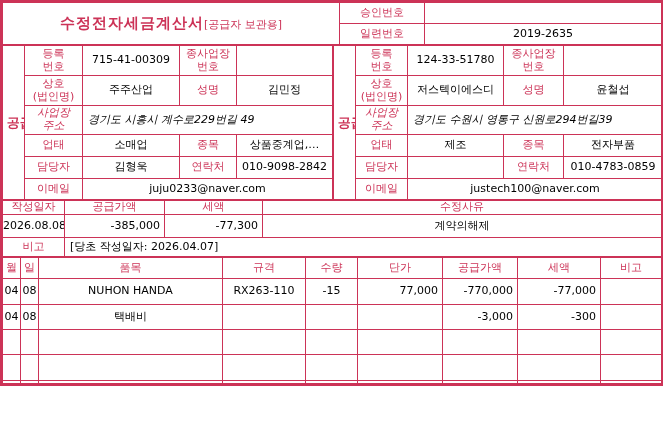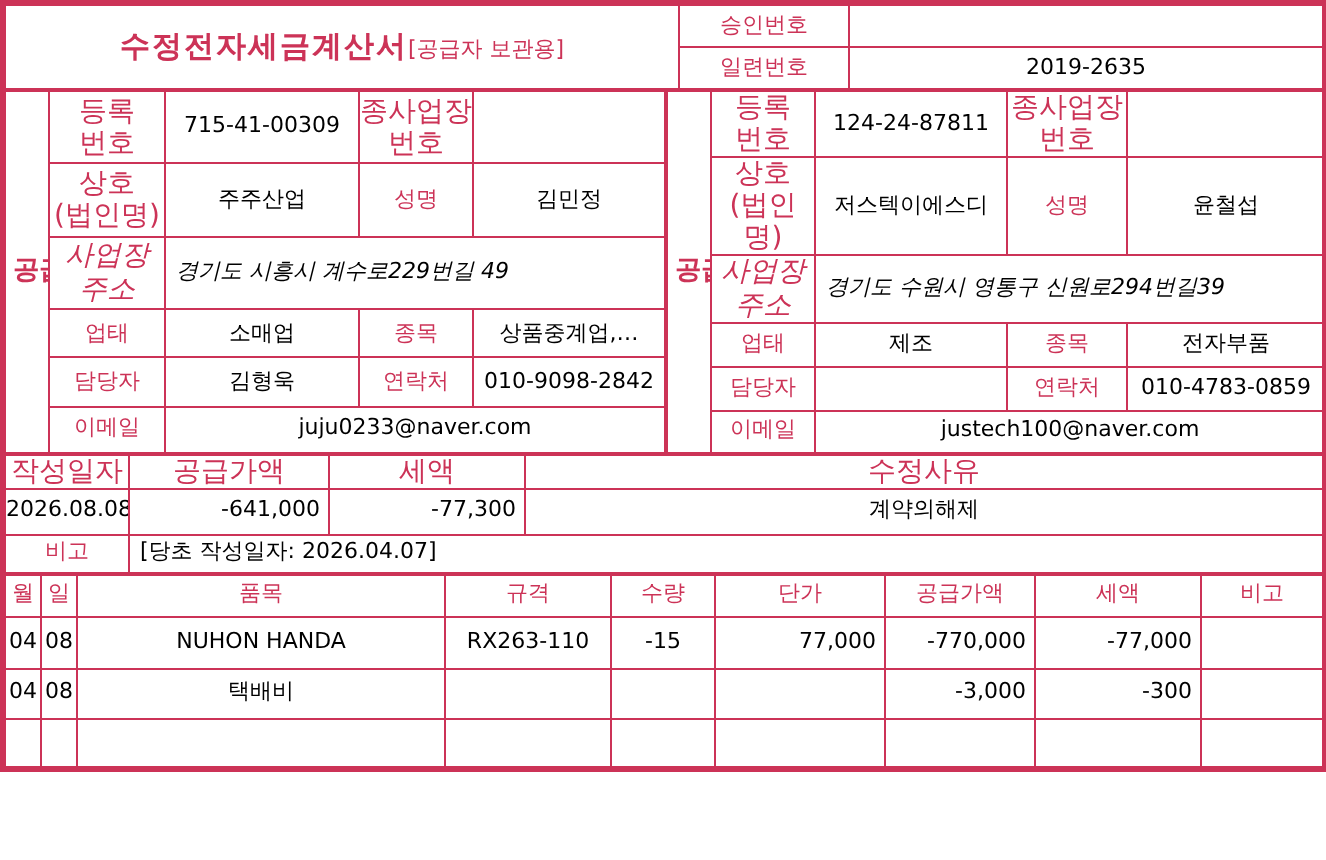--- a/index.html
+++ b/index.html
@@ -18,21 +18,21 @@
   .title-sub{font-size:11px;color:var(--accent);}
   .vcell{text-align:center;}
   .vtext{display:inline-block;width:1.05em;word-break:break-all;text-align:center;font-weight:bold;font-size:13px;color:var(--accent);}
   .vtext.sup{line-height:42px;}
   .vtext.buy{line-height:26px;}
   tr.h20 td{height:20px;} tr.h21 td{height:21px;} tr.h29 td{height:29px;}
   tr.h28 td{height:28px;font-style:italic;} tr.h14 td{height:13px;} tr.h22 td{height:22px;}
   tr.h18 td{height:18px;} tr.h25 td{height:25px;} tr.h24 td{height:24px;}
   .claim{text-align:center;font-size:11px;letter-spacing:1px;}
   .claim .black{color:#000;}
-  .small{font-size:14px;}
+  .small{font-size:11px;}
 </style>
 </head>
 <body>
 
 <div class="sheet">
 
   <table style="width:659px;">
     <colgroup>
         <col style="width:337px">
         <col style="width:85px">
@@ -109,21 +109,21 @@
           <col style="width:52px">
           <col style="width:96px">
           <col style="width:60px">
           <col style="width:99px">
         </colgroup>
       <tbody>
           <tr class="h29">
         <td class="vcell" rowspan="6"><span class="vtext buy">공급받는자</span></td>
         <td class="a c pre small">등록
 번호</td>
-        <td class="c">124-24-87811</td>
+        <td class="c">124-33-51780</td>
         <td class="a c pre small">종사업장
 번호</td>
         <td class="c"></td>
       </tr>
       <tr class="h29">
         <td class="a c pre small">상호
 (법인명)</td>
         <td class="c">저스텍이에스디</td>
         <td class="a c">성명</td>
         <td class="c">윤철섭</td>
@@ -162,21 +162,21 @@
       </colgroup>
     <tbody>
         <tr class="h14">
       <td class="a c small">작성일자</td>
       <td class="a c small">공급가액</td>
       <td class="a c small">세액</td>
       <td class="a c small">수정사유</td>
     </tr>
     <tr class="h22">
       <td class="c">2026.08.08</td>
-      <td class="r">-641,000</td>
+      <td class="r">-385,000</td>
       <td class="r">-77,300</td>
       <td class="c">계약의해제</td>
     </tr>
     <tr class="h18">
       <td class="a c">비고</td>
       <td class="l" colspan="3">[당초 작성일자: 2026.04.07]</td>
     </tr>
   </tbody>
     </table>
 

